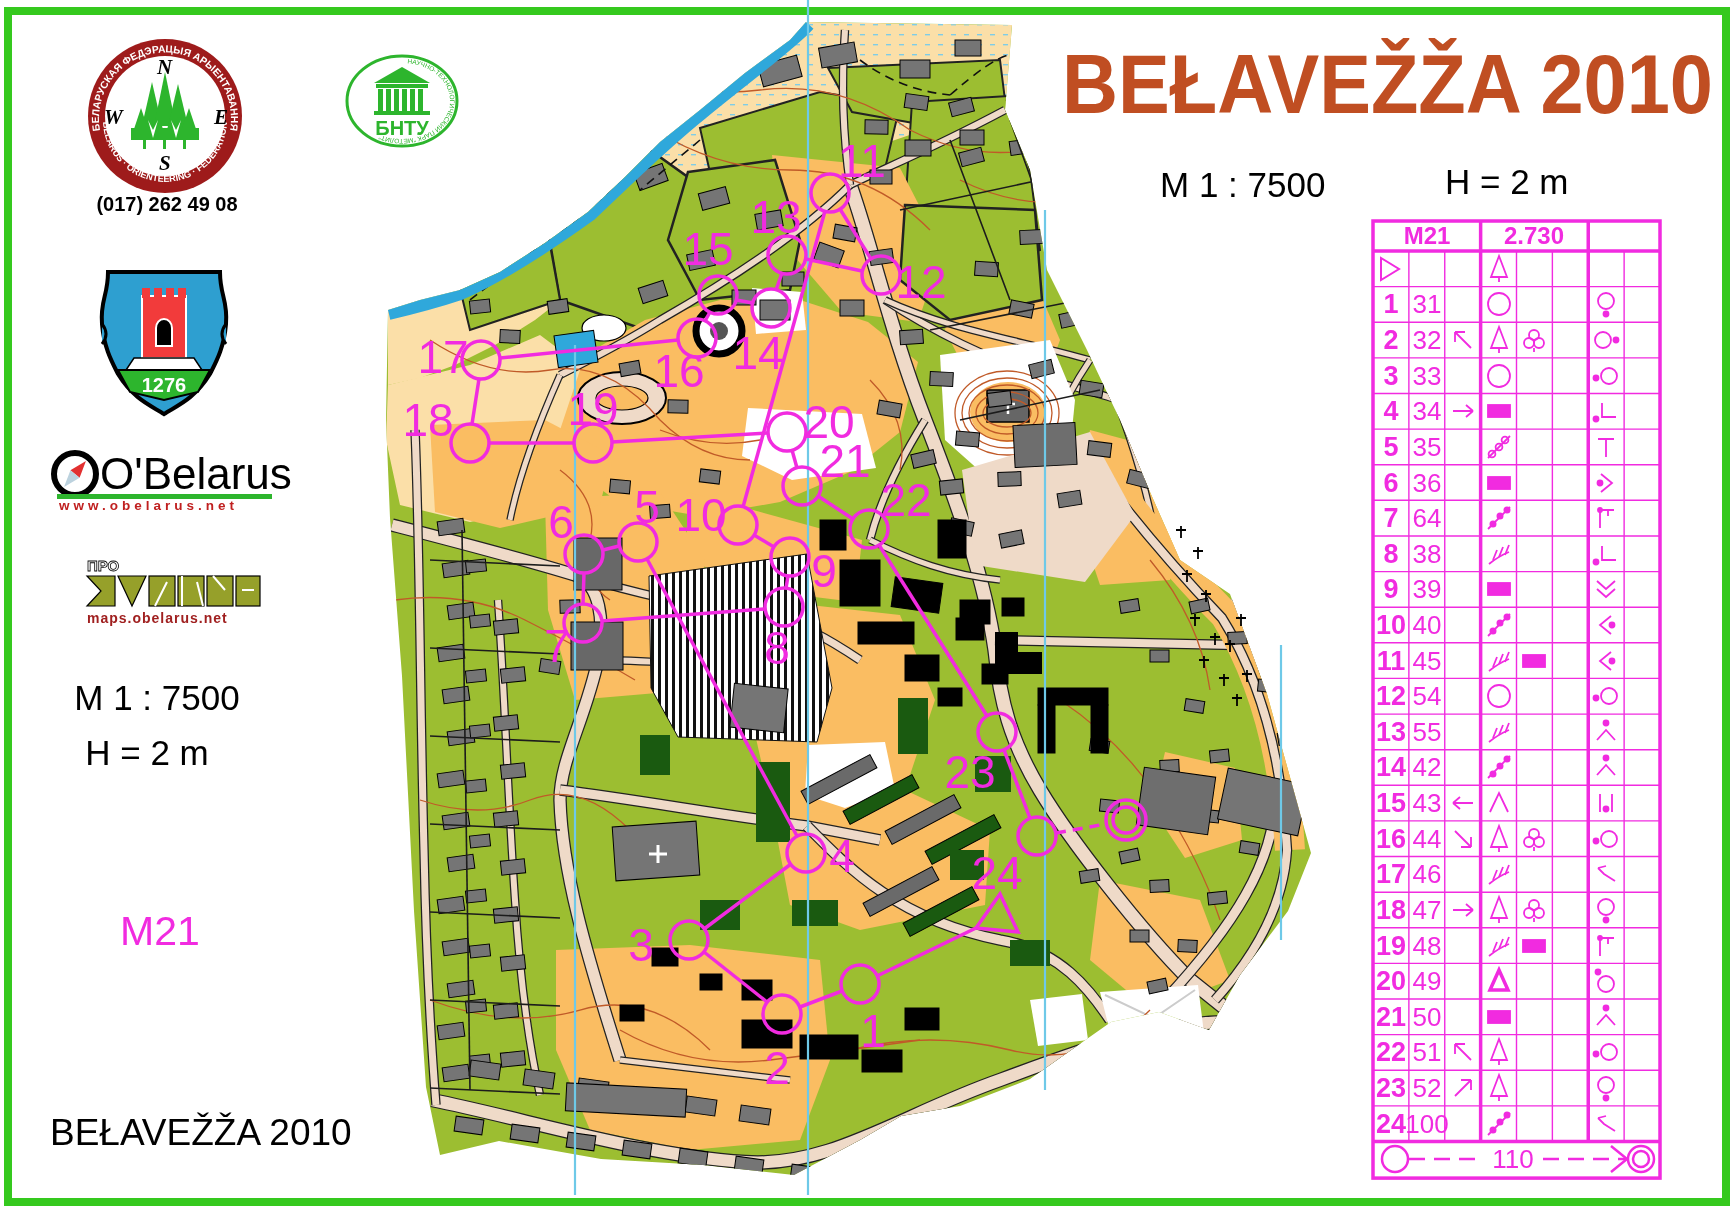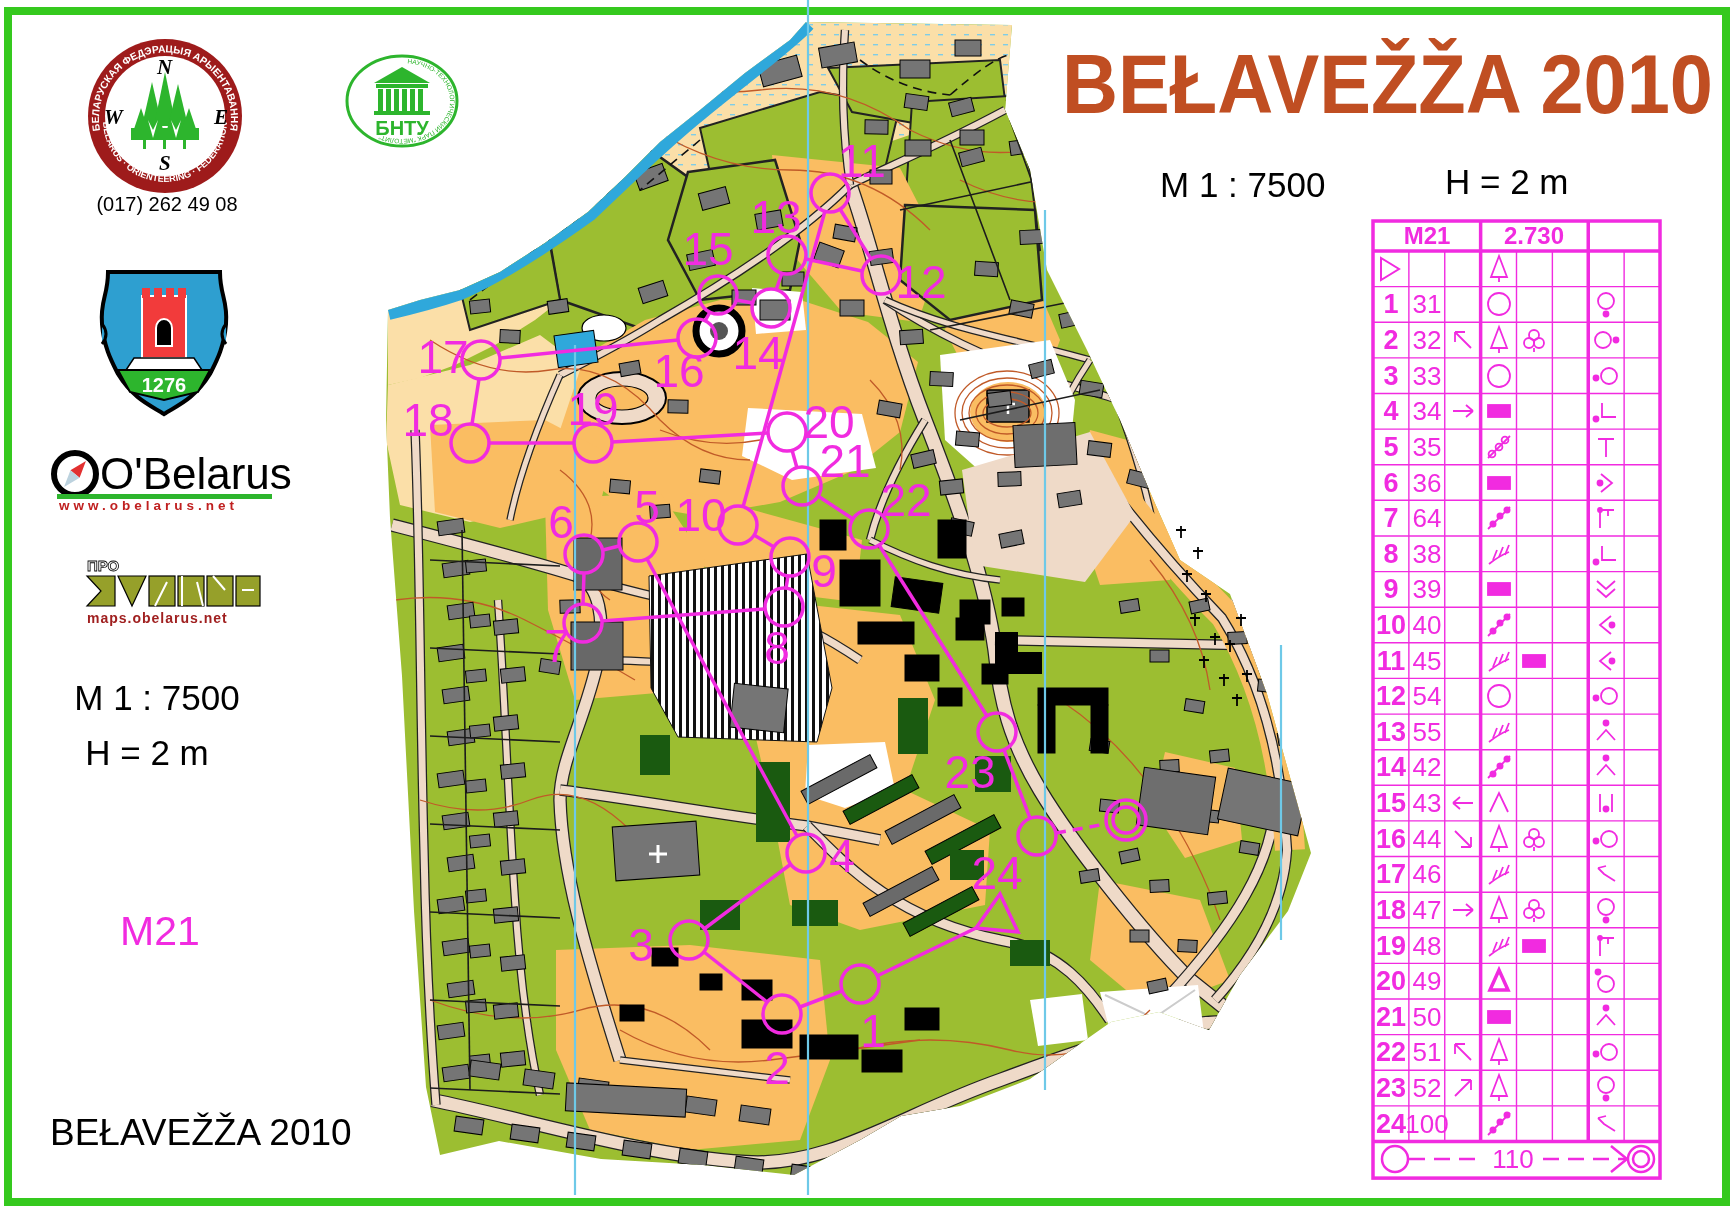--- a/index.html
+++ b/index.html
@@ -33,21 +33,21 @@
 <polygon points="64,82 69,92 74,82 69,100" fill="#fff"></polygon>
 <polygon points="87,82 92,92 97,82 92,100" fill="#fff"></polygon>
 <g font-family="Liberation Serif, serif" font-style="italic" font-weight="bold" font-size="21" fill="#000">
 <text x="73" y="36">N</text>
       <text x="20" y="86">W</text>
       <text x="130" y="86">E</text>
       <text x="75" y="132">S</text>
 </g>
   </svg>
 
-<div style="position:absolute;left:84px;top:193px;width:166px;text-align:center;font-size:20px;font-weight:normal;color:#000">(017) 262 49 08</div>
+<div style="position:absolute;left:84px;top:193px;width:166px;text-align:center;font-size:20px;font-weight:bold;color:#000">(017) 262 49 08</div>
 
 <svg style="position:absolute;left:344px;top:53px" width="116" height="96" viewBox="0 0 116 96">
 <ellipse cx="58" cy="48" rx="55" ry="45" fill="#fff" stroke="#2DB52D" stroke-width="3"></ellipse>
 <defs>
       <path id="bt" d="M58,10 a48,38 0 1,1 -0.01,0 Z"></path>
     </defs>
 <text font-family="Liberation Sans, sans-serif" font-size="6.5" fill="#2DB52D"><textPath href="#bt" startOffset="2%">НАУЧНО-ТЕХНОЛОГИЧЕСКИЙ ПАРК "МЕТОЛИТ"</textPath></text>
 <g fill="#2DB52D">
 <polygon points="58,14 30,30 86,30"></polygon>
 <rect x="32" y="31" width="52" height="4"></rect>

